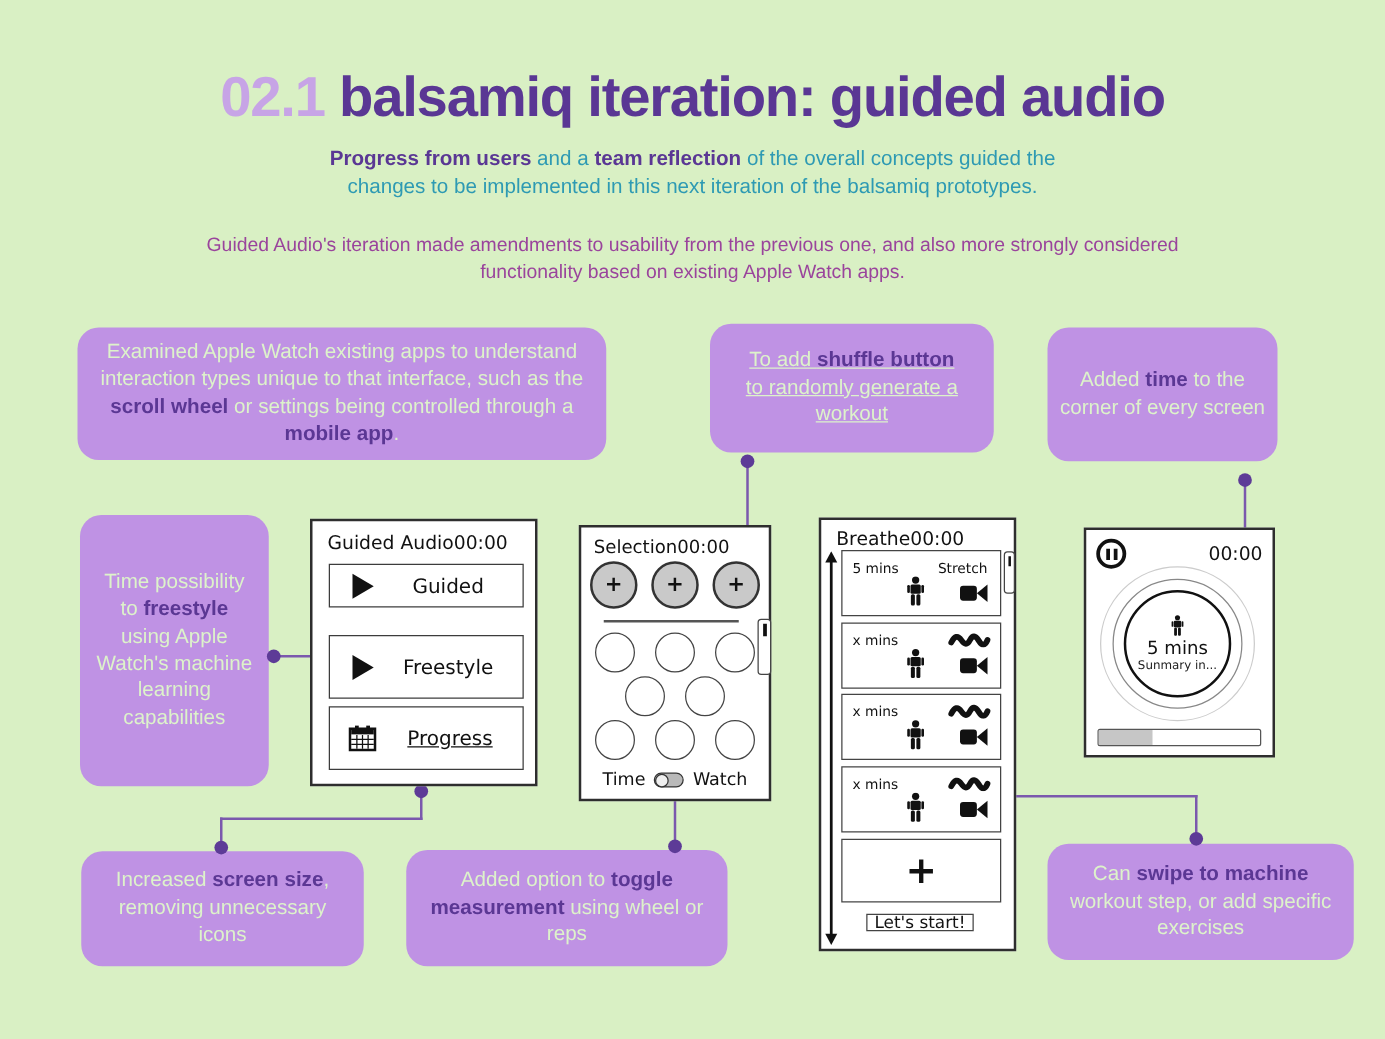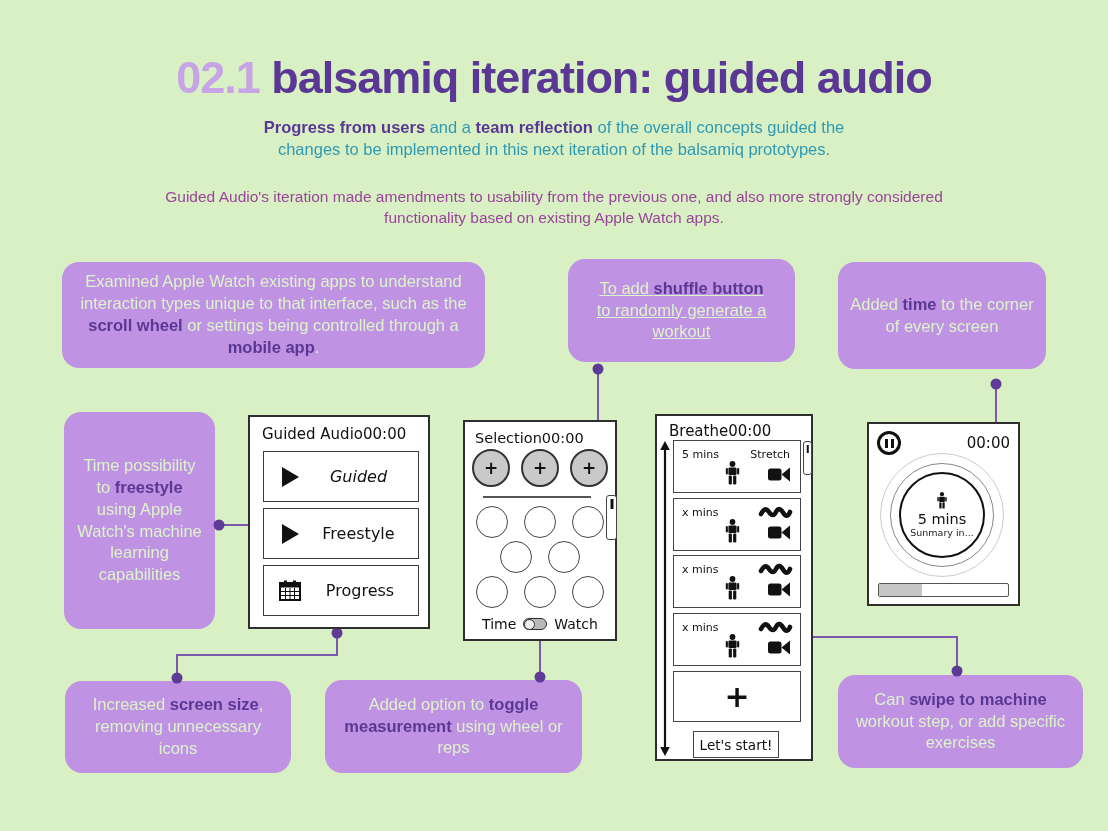--- a/index.html
+++ b/index.html
@@ -31,21 +31,21 @@
   
   .callout{
     background:#bf92e4;border-radius:17px;
     color:#ddf3ca;font-size:16.5px;line-height:1.32;font-weight:500;
     display:flex;align-items:center;justify-content:center;text-align:center;
     box-sizing:border-box;
   }
   .callout b{color:#5b3794;font-weight:800;}
   #co-examined {left:62px; top:262px; width:423px; height:106px; padding:6px 18px;}
   #co-shuffle  {left:568px;top:259px; width:227px; height:103px; padding:6px 26px;text-decoration:underline;}
-  #co-time     {left:838px;top:262px; width:208px; height:107px; padding:6px 8px;}
+  #co-time     {left:838px;top:262px; width:184px; height:107px; padding:6px 8px;}
   #co-freestyle{left:64px; top:412px; width:151px; height:217px; padding:6px 12px;}
   #co-buttonsize{left:65px;top:681px; width:226px; height:92px; padding:6px 10px;}
   #co-toggle   {left:325px;top:680px; width:257px; height:93px; padding:6px 10px;}
   #co-swipe    {left:838px;top:675px; width:245px; height:93px; padding:6px 12px;}
 
   
   .cline{background:#7b58ad;}
   .cdot{width:11px;height:11px;border-radius:50%;background:#5d3b97;transform:translate(-50%,-50%);}
 
   
@@ -140,21 +140,21 @@
 <div class="abs cline" style="left:791px;top:636px;width:167px;height:2px;"></div>
 <div class="abs cline" style="left:956px;top:636px;width:2px;height:35px;"></div>
 <div class="abs cdot" style="left:792px;top:637px;"></div>
 <div class="abs cdot" style="left:957px;top:671px;"></div>
 
 <div class="abs wire" style="left:248px;top:415px;width:182px;height:214px;">
   <div class="hdr">
     <span>Guided Audio</span>
     <span>00:00</span>
   </div>
-  <div class="sketchbtn" style="left:13px;top:34px;width:156px;height:51px;font-style:italic;">
+  <div class="sketchbtn" style="left:13px;top:34px;width:156px;height:35px;">
     <span class="play" style="margin-left:18px;"></span>
     <span style="flex:1;text-align:center;font-size:16px;">Guided</span>
   </div>
   <div class="sketchbtn" style="left:13px;top:91px;width:156px;height:51px;">
     <span class="play" style="margin-left:18px;"></span>
     <span style="flex:1;text-align:center;font-size:16px;">Freestyle</span>
   </div>
   <div class="sketchbtn" style="left:13px;top:148px;width:156px;height:51px;">
     <span style="margin-left:14px;display:flex;">
       <svg width="24" height="24" viewBox="0 0 24 24">
@@ -162,21 +162,21 @@
         <rect x="15" y="1.5" width="3" height="4" fill="#111"></rect>
         <rect x="2" y="4" width="20" height="17" fill="none" stroke="#111" stroke-width="2"></rect>
         <rect x="3" y="5" width="18" height="3.5" fill="#111"></rect>
         <line x1="7.5" y1="9" x2="7.5" y2="20" stroke="#111" stroke-width="1"></line>
         <line x1="12" y1="9" x2="12" y2="20" stroke="#111" stroke-width="1"></line>
         <line x1="16.5" y1="9" x2="16.5" y2="20" stroke="#111" stroke-width="1"></line>
         <line x1="3" y1="12.5" x2="21" y2="12.5" stroke="#111" stroke-width="1"></line>
         <line x1="3" y1="16.5" x2="21" y2="16.5" stroke="#111" stroke-width="1"></line>
       </svg>
     </span>
-    <span style="flex:1;text-align:center;font-size:16px;">Progress</span>
+    <span style="flex:1;text-align:center;font-size:16px;text-decoration:underline;">Progress</span>
   </div>
 </div>
 
 <div class="abs wire" style="left:463px;top:420px;width:154px;height:221px;">
   <div class="hdr" style="left:10px;right:8px;font-size:14.5px;">
     <span>Selection</span>
     <span>00:00</span>
   </div>
   <div class="graycircle abs" style="left:7px;top:27px;width:38px;height:38px;">
       <span>+</span>
@@ -315,21 +315,21 @@
           <rect x="0" y="1.5" width="13.5" height="12" rx="2.5" fill="#111"></rect>
           <polygon points="22,0.5 22,14.5 13.5,7.5" fill="#111"></polygon>
         </svg>
     </span>
   </div>
 
   <div class="steprow" style="left:16px;top:255px;width:128px;height:51px;display:flex;align-items:center;justify-content:center;font-size:30px;font-weight:bold;">
     <span>+</span>
   </div>
 
-  <div class="steprow" style="left:36px;top:315px;width:86px;height:27px;display:flex;align-items:center;justify-content:center;font-size:13.5px;">
+  <div class="steprow" style="left:36px;top:315px;width:86px;height:14px;display:flex;align-items:center;justify-content:center;font-size:13.5px;">
     <span>Let's start!</span>
   </div>
 </div>
 
 <div class="abs wire" style="left:867px;top:422px;width:153px;height:184px;">
   <div class="pausebtn abs" style="left:8px;top:7px;">
       <i></i>
       <i></i>
     </div>
   <span class="abs" style="top:10px;right:8px;font-size:15px;">00:00</span>

